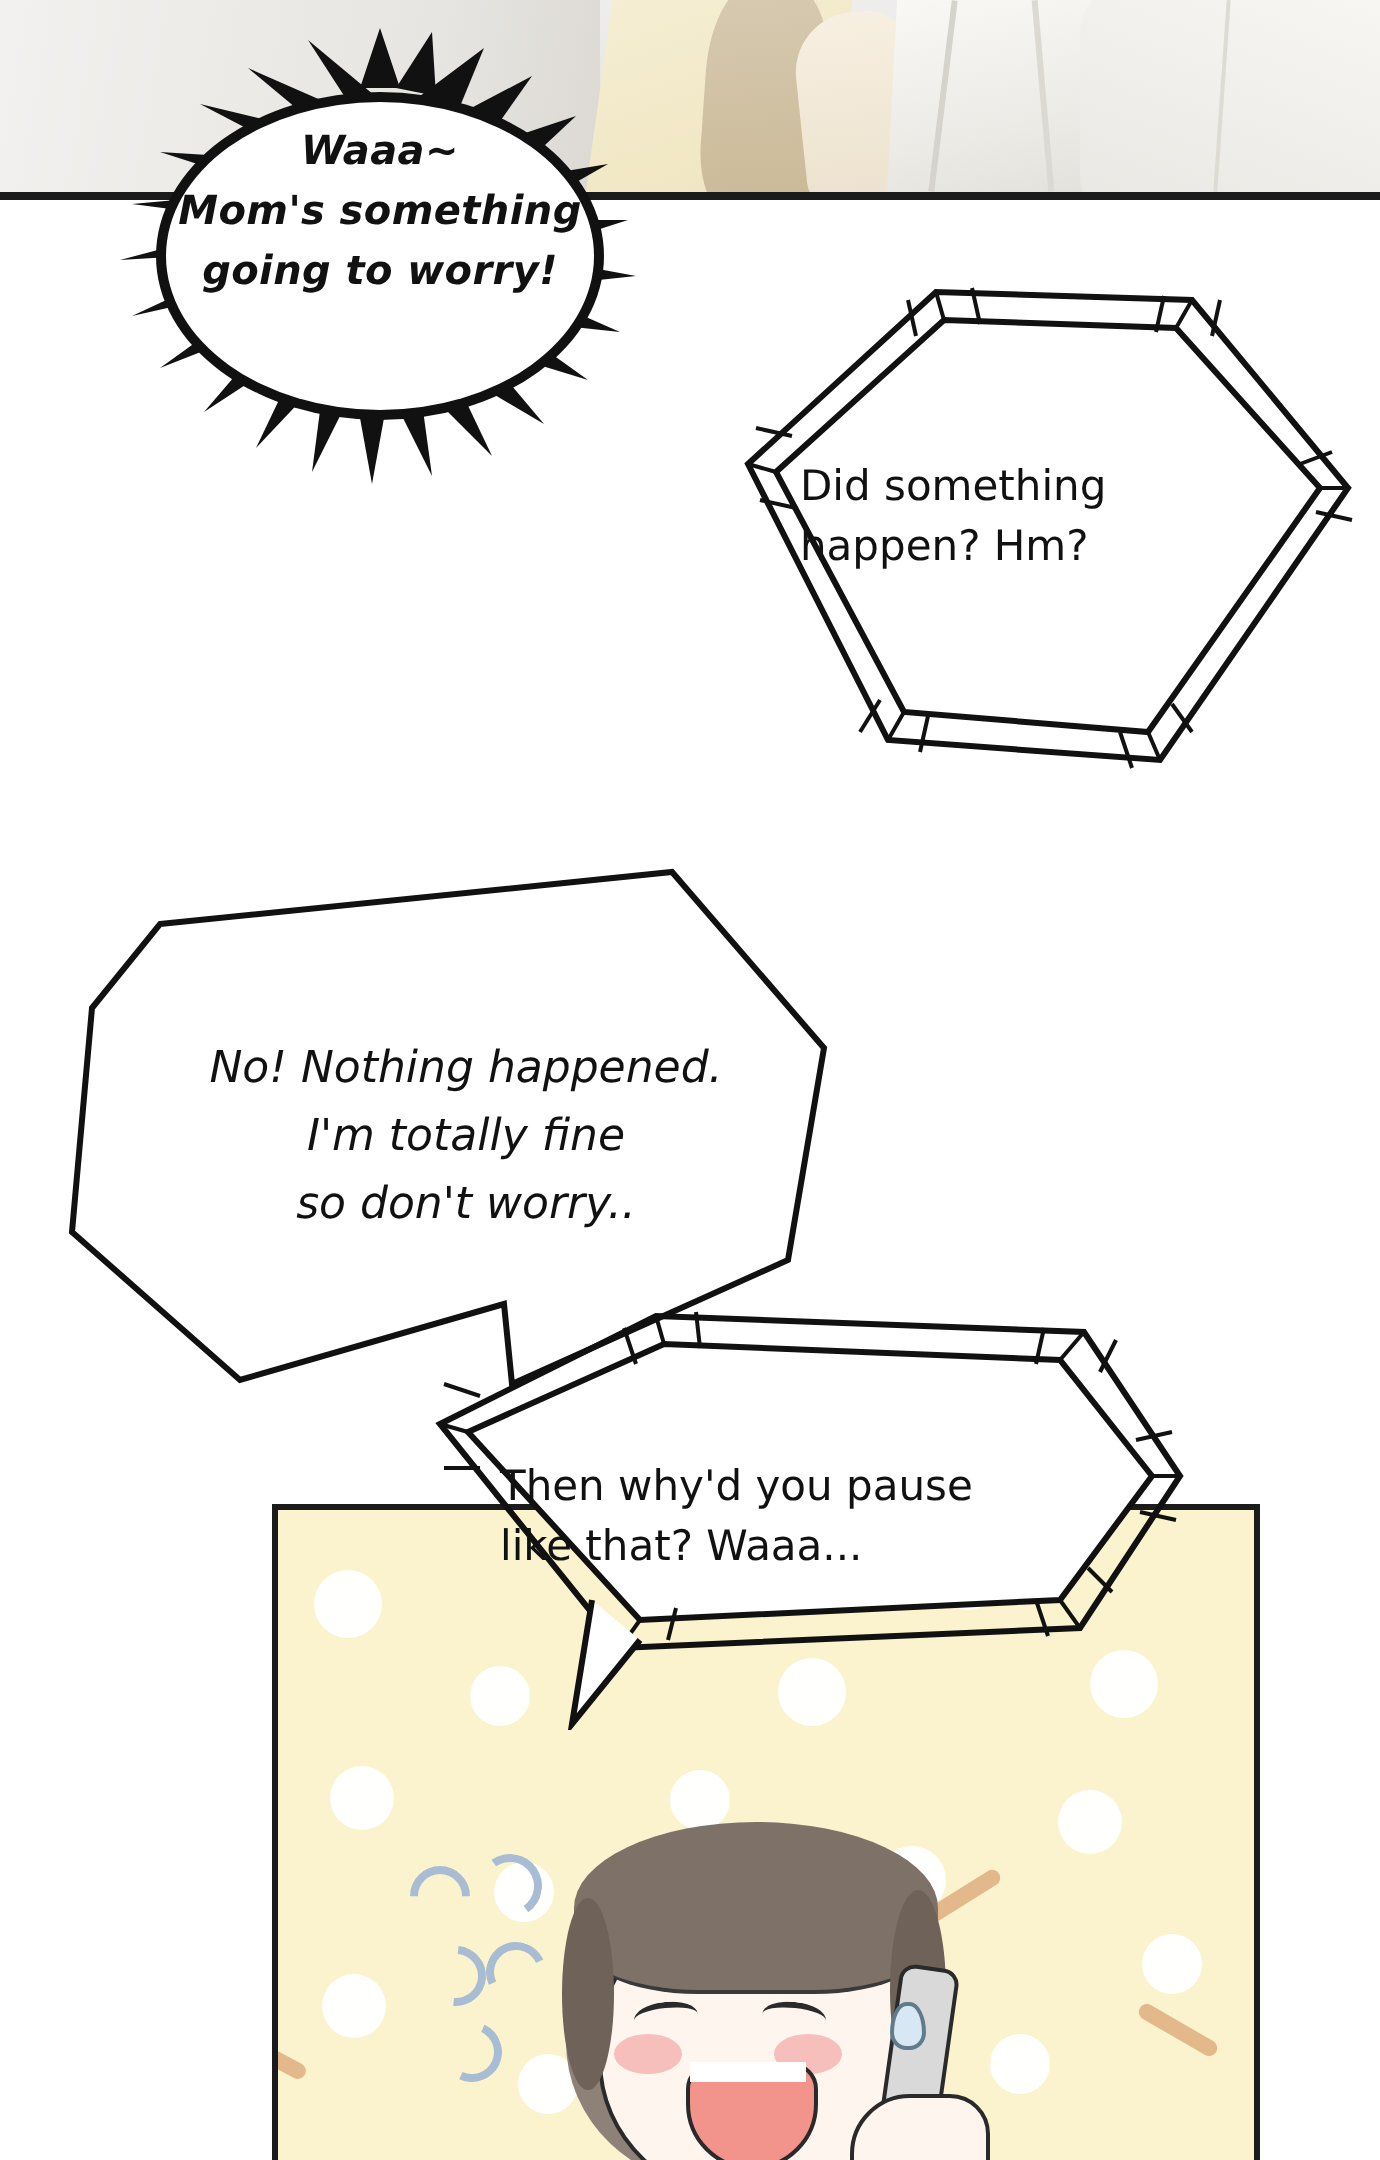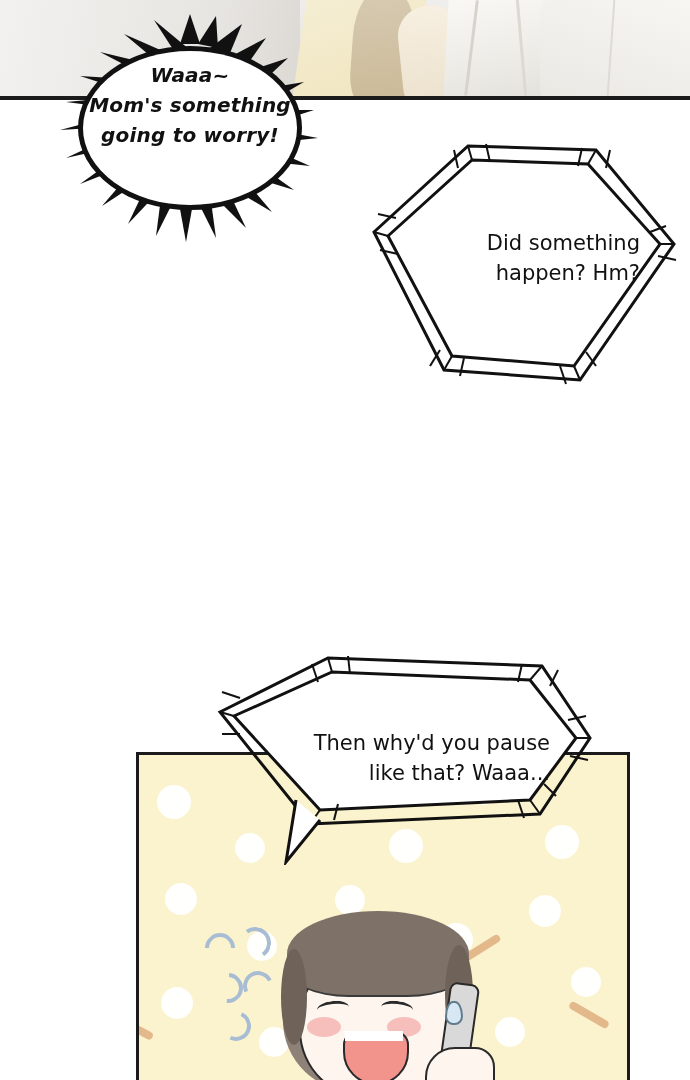--- a/index.html
+++ b/index.html
@@ -113,21 +113,21 @@
     letter-spacing: 0.2px;
     white-space: pre-line;
   }
 
   
   .hexbal {
     position: absolute;
   }
   .hexbal .hex-text {
     position: absolute;
-    text-align: right;
+    text-align: left;
     color: #111111;
     font-family: "DejaVu Sans", sans-serif;
     font-size: 21px;
     line-height: 30px;
     white-space: pre-line;
   }
 
   #hex1 { left: 360px; top: 140px; width: 320px; height: 250px; }
   #hex1 .hex-text { left: 40px; top: 88px; width: 240px; }
 
@@ -354,20 +354,28 @@
         <line x1="206" y1="244" x2="200" y2="226"></line>
         <line x1="236" y1="226" x2="226" y2="212"></line>
         <line x1="70" y1="226" x2="80" y2="210"></line>
         <line x1="100" y1="236" x2="104" y2="218"></line>
       </g>
     </svg>
     <div class="hex-text">Did something
 happen? Hm?</div>
   </div>
 
+  <div id="poly1">
+    <svg width="420" height="300" viewBox="0 0 420 300">
+      <polygon points="56,42 312,16 388,104 370,210 232,272 228,232 96,270 12,196 22,84" fill="#ffffff" stroke="#111111" stroke-width="3"></polygon>
+    </svg>
+    <div class="poly-text">No! Nothing happened.
+I'm totally fine
+so don't worry..</div>
+  </div>
 
   <div class="bottom-panel">
 
     <div class="dot" style="left:18px;  top:30px;  width:34px; height:34px;"></div>
     <div class="dot" style="left:96px;  top:78px;  width:30px; height:30px;"></div>
     <div class="dot" style="left:172px; top:22px;  width:32px; height:32px;"></div>
     <div class="dot" style="left:250px; top:74px;  width:34px; height:34px;"></div>
     <div class="dot" style="left:330px; top:20px;  width:30px; height:30px;"></div>
     <div class="dot" style="left:406px; top:70px;  width:34px; height:34px;"></div>
     <div class="dot" style="left:26px;  top:128px; width:32px; height:32px;"></div>

